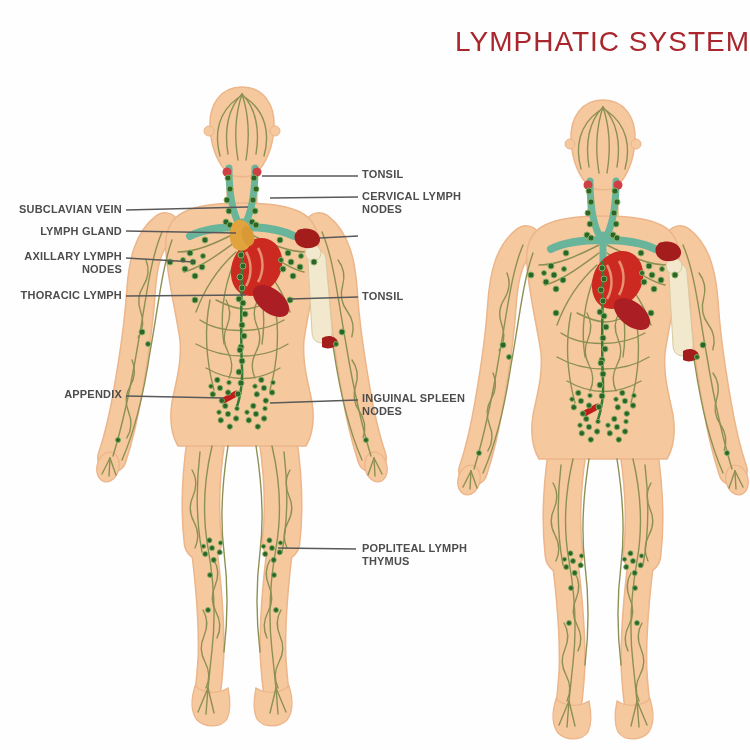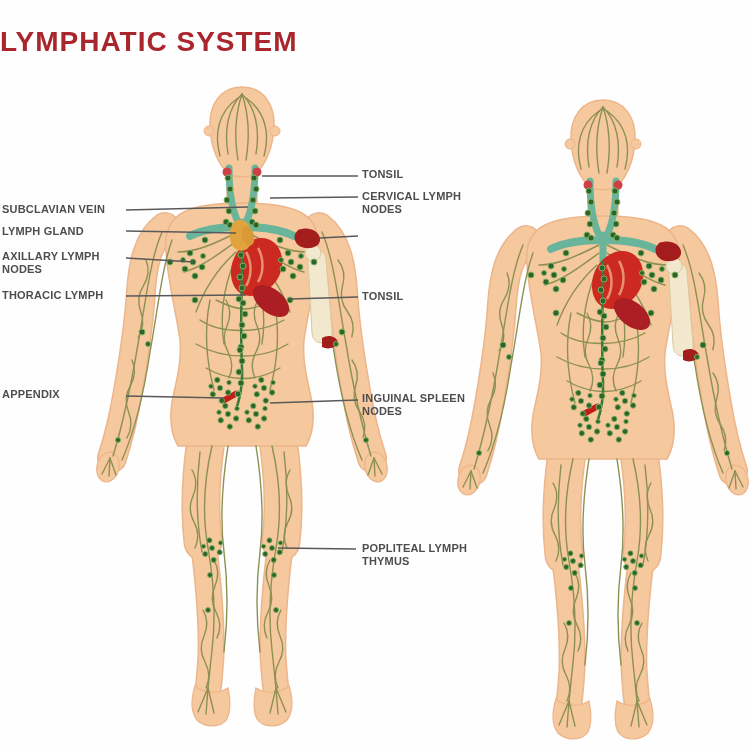--- a/index.html
+++ b/index.html
@@ -1,22 +1,22 @@
 <!DOCTYPE html>
 <html><head>
 <meta charset="utf-8">
 <style>
   html,body{margin:0;padding:0;background:#ffffff;}
   #canvas{position:relative;width:750px;height:750px;background:#fefefe;overflow:hidden;
           font-family:"Liberation Sans", sans-serif;}
-  #title{position:absolute;top:26px;left:0;width:750px;text-align:left;
-         font-size:28px;font-weight:bold;letter-spacing:1px;color:#a8262c;}
+  #title{position:absolute;top:26px;left:0;width:750px;text-align:right;
+         font-size:28px;font-weight:normal;letter-spacing:1px;color:#a8262c;}
   .lbl{position:absolute;font-size:11px;font-weight:bold;color:#4d4d4d;
        letter-spacing:.2px;line-height:12.5px;white-space:pre-line;}
-  .lbl.left{right:628px;width:120px;}
+  .lbl.left{text-align:right;right:628px;width:120px;}
   .lbl.right{text-align:left;left:362px;width:130px;}
   svg{position:absolute;top:0;left:0;}
 </style>
 </head>
 <body>
 
 <div id="canvas">
 
   <svg width="750" height="750" viewBox="0 0 750 750">
     <defs>

